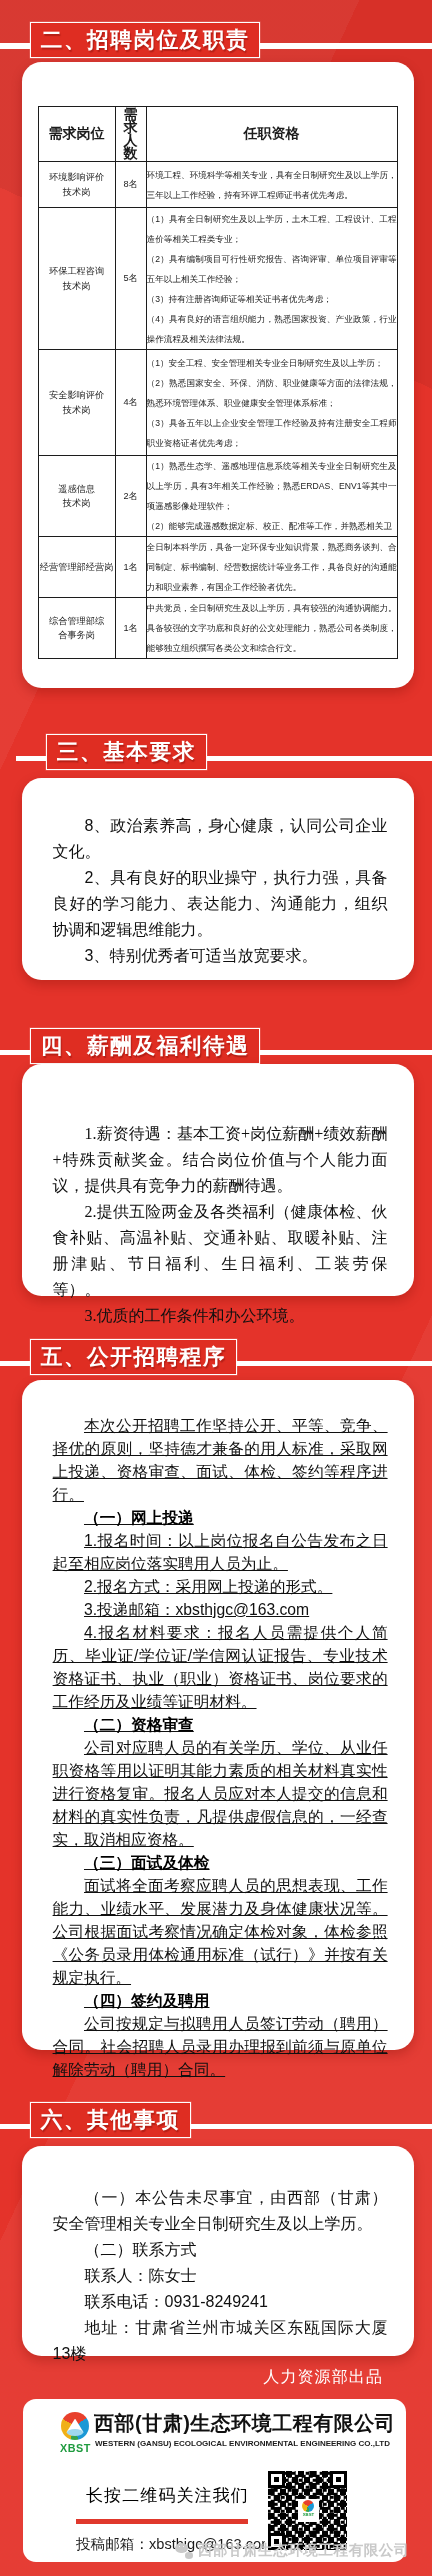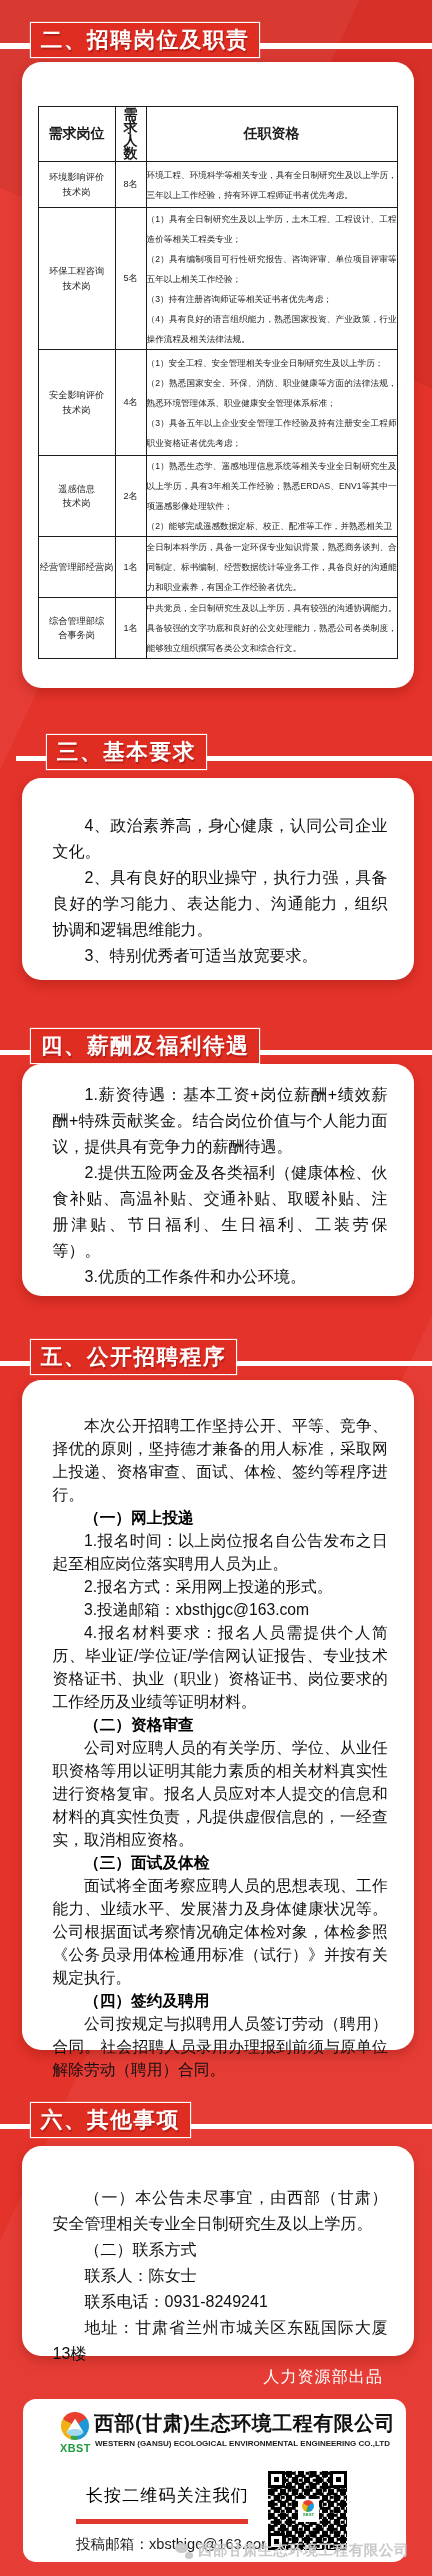--- a/index.html
+++ b/index.html
@@ -152,46 +152,46 @@
       </table>
   </div>
 
   <div class="sec-head" style="top:734px;margin-left:16px;">
     <div class="stripe"></div>
     <div class="tbox">三、基本要求</div>
   </div>
 
   <div class="card" style="top:778px;height:202px;">
     <div class="bodytext lh48" style="padding:35px 26px 0 31px;">
-      <p>4、政治素养高，身心健康，认同公司企业文化。</p>
+      <p>8、政治素养高，身心健康，认同公司企业文化。</p>
       <p>2、具有良好的职业操守，执行力强，具备良好的学习能力、表达能力、沟通能力，组织协调和逻辑思维能力。</p>
       <p>3、特别优秀者可适当放宽要求。</p>
     </div>
   </div>
 
   <div class="sec-head" style="top:1028px;">
     <div class="stripe"></div>
     <div class="tbox">四、薪酬及福利待遇</div>
   </div>
 
   <div class="card" style="top:1064px;height:232px;">
-    <div class="bodytext lh48" style="padding:18px 26px 0 31px;">
+    <div class="bodytext lh48" style="padding:57px 26px 0 31px;font-family:Liberation Serif, serif;">
       <p>1.薪资待遇：基本工资+岗位薪酬+绩效薪酬+特殊贡献奖金。结合岗位价值与个人能力面议，提供具有竞争力的薪酬待遇。</p>
       <p>2.提供五险两金及各类福利（健康体检、伙食补贴、高温补贴、交通补贴、取暖补贴、注册津贴、节日福利、生日福利、工装劳保等）。</p>
       <p>3.优质的工作条件和办公环境。</p>
     </div>
   </div>
 
   <div class="sec-head" style="top:1339px;">
     <div class="stripe"></div>
     <div class="tbox">五、公开招聘程序</div>
   </div>
 
   <div class="card" style="top:1380px;height:670px;">
-    <div class="bodytext lh42" style="padding:34px 26px 0 31px;">
+    <div class="bodytext lh42" style="padding:34px 26px 0 31px;text-decoration:underline;">
       <p>本次公开招聘工作坚持公开、平等、竞争、择优的原则，坚持德才兼备的用人标准，采取网上投递、资格审查、面试、体检、签约等程序进行。</p>
       <p class="redhead">（一）网上投递</p>
       <p>1.报名时间：以上岗位报名自公告发布之日起至相应岗位落实聘用人员为止。</p>
       <p>2.报名方式：采用网上投递的形式。</p>
       <p>3.投递邮箱：xbsthjgc@163.com</p>
       <p>4.报名材料要求：报名人员需提供个人简历、毕业证/学位证/学信网认证报告、专业技术资格证书、执业（职业）资格证书、岗位要求的工作经历及业绩等证明材料。</p>
       <p class="redhead">（二）资格审查</p>
       <p>公司对应聘人员的有关学历、学位、从业任职资格等用以证明其能力素质的相关材料真实性进行资格复审。报名人员应对本人提交的信息和材料的真实性负责，凡提供虚假信息的，一经查实，取消相应资格。</p>
       <p class="redhead">（三）面试及体检</p>
       <p>面试将全面考察应聘人员的思想表现、工作能力、业绩水平、发展潜力及身体健康状况等。公司根据面试考察情况确定体检对象，体检参照《公务员录用体检通用标准（试行）》并按有关规定执行。</p>

